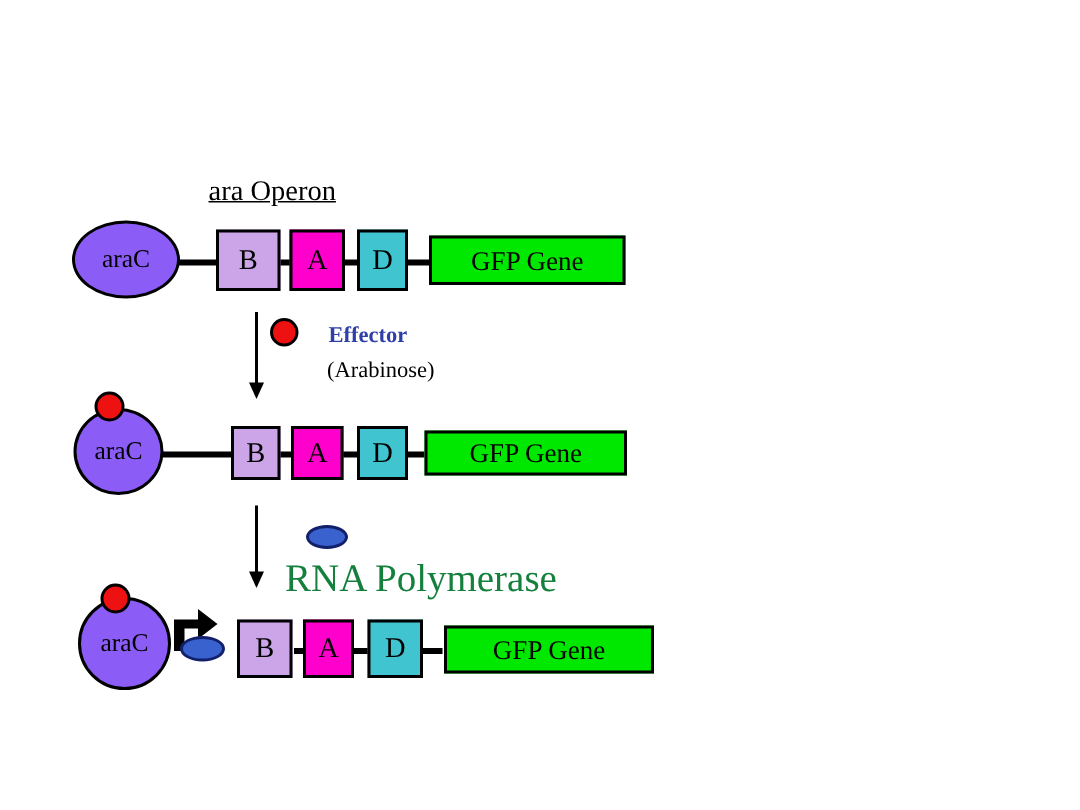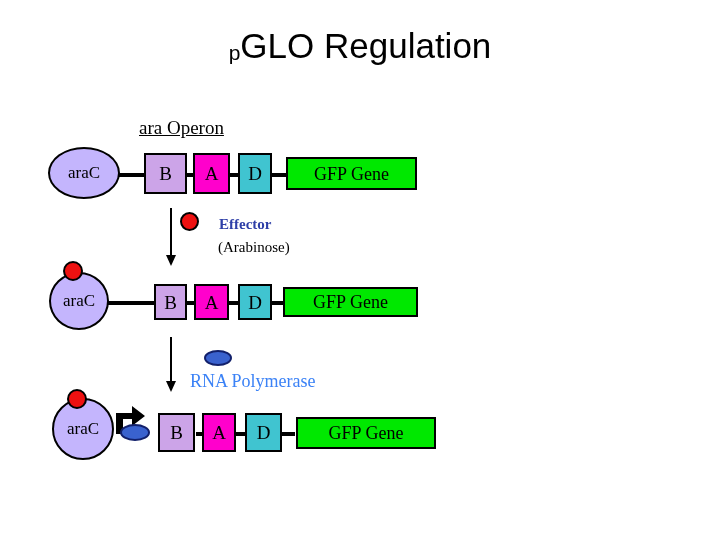--- a/index.html
+++ b/index.html
@@ -45,21 +45,21 @@
   .operon-label {
     font-family: "Liberation Serif", serif;
     font-size: 19px;
     color: #000;
     text-decoration: underline;
     white-space: nowrap;
   }
 
   .ellipse {
     border: 2px solid #000;
-    background: #c4b5fd;
+    background: #8b5cf6;
     border-radius: 50%;
     box-sizing: border-box;
     display: flex;
     align-items: center;
     justify-content: center;
     font-family: "Liberation Serif", serif;
     color: #000;
   }
 
   .gbox {
@@ -115,22 +115,22 @@
     white-space: nowrap;
   }
   .eff-sub {
     font-family: "Liberation Serif", serif;
     font-size: 15px;
     color: #000;
     white-space: nowrap;
   }
   .rnap-label {
     font-family: "Liberation Serif", serif;
-    font-size: 18px;
-    color: #3b82f6;
+    font-size: 26px;
+    color: #15803d;
     white-space: nowrap;
   }
 
   
   .bent-arrow { overflow: visible; }
 
   
   .rtext {
     font-family: "Liberation Sans", sans-serif;
     font-size: 19px;
@@ -140,21 +140,20 @@
   }
   #rtext-1 { left: 462px; top: 112px; width: 250px; }
   #rtext-2 { left: 462px; top: 226px; width: 252px; }
   #rtext-3 { left: 462px; top: 458px; width: 252px; }
 </style>
 </head>
 <body>
 
 <div class="stage">
 
-  <div class="abs" id="title"><span class="sub">p</span><span>GLO Regulation</span></div>
 
   <div class="abs operon-label" style="left:139px; top:117px;">ara Operon</div>
 
   <div class="abs">
 
     <div class="abs conn" style="left:118px; top:173px; width:37px;"></div>
     <div class="abs conn" style="left:186px; top:173px; width:16px;"></div>
     <div class="abs conn" style="left:229px; top:173px; width:13px;"></div>
     <div class="abs conn" style="left:271px; top:173px; width:16px;"></div>
 

